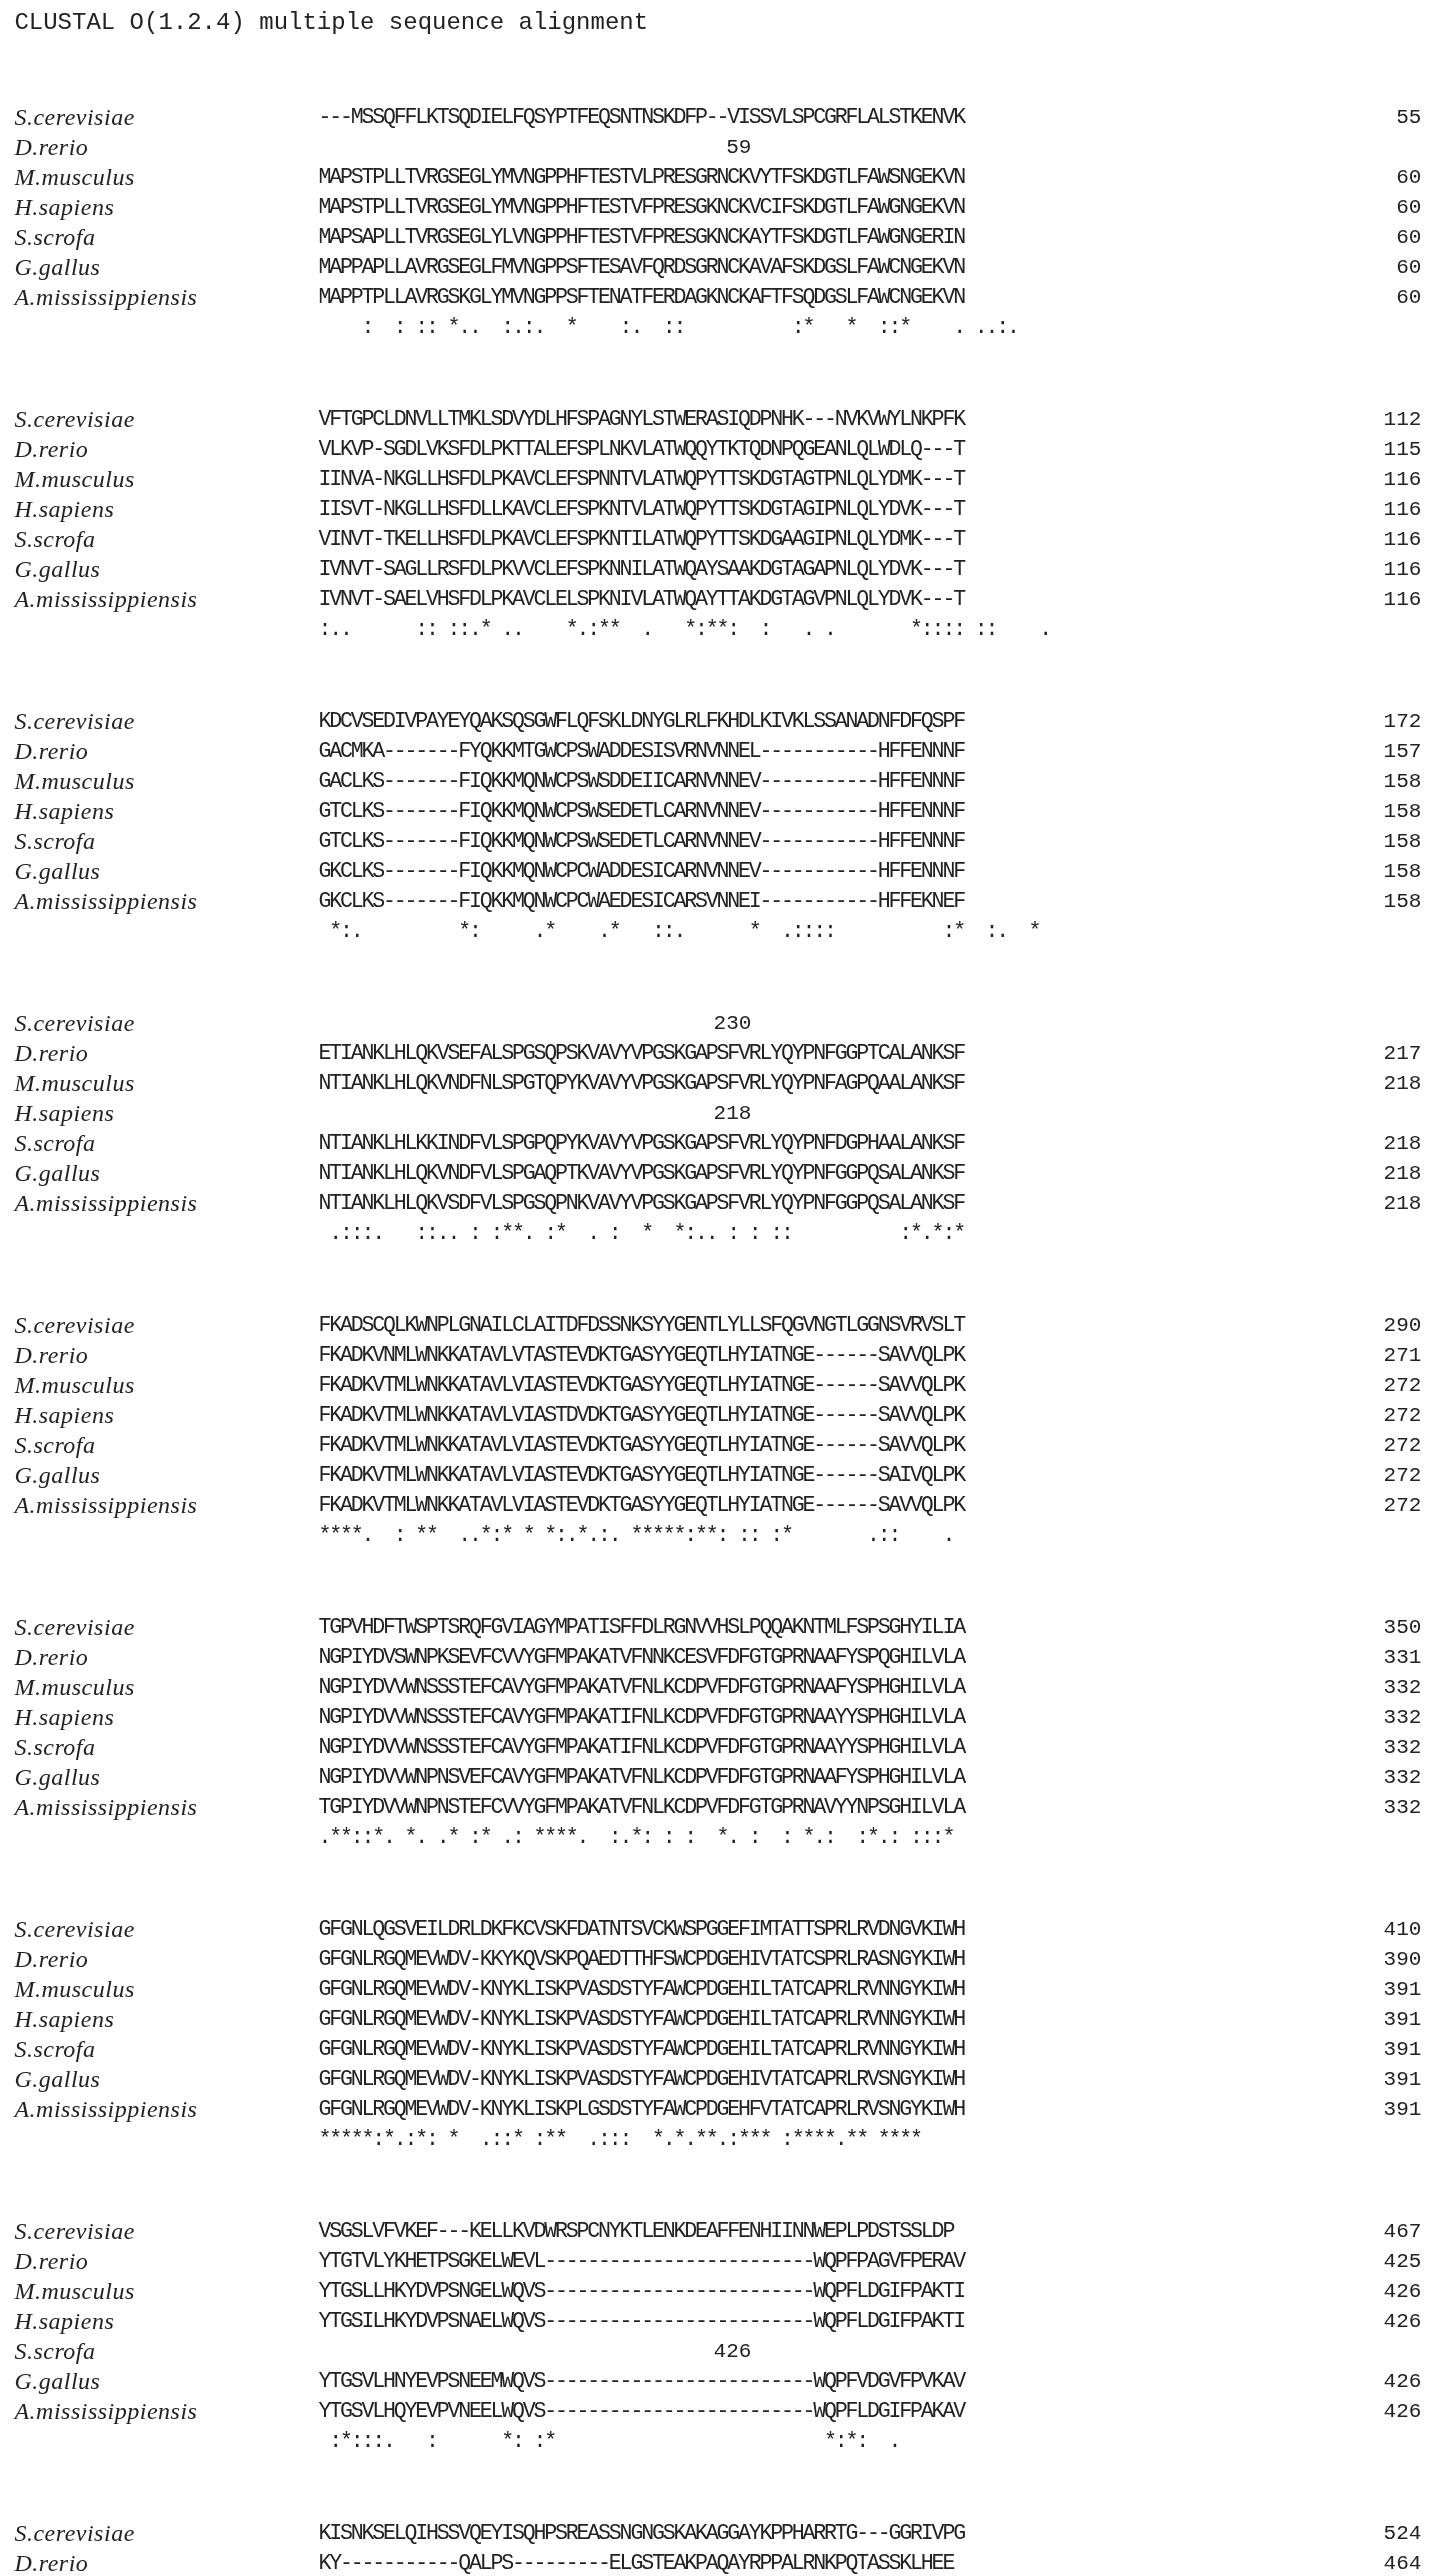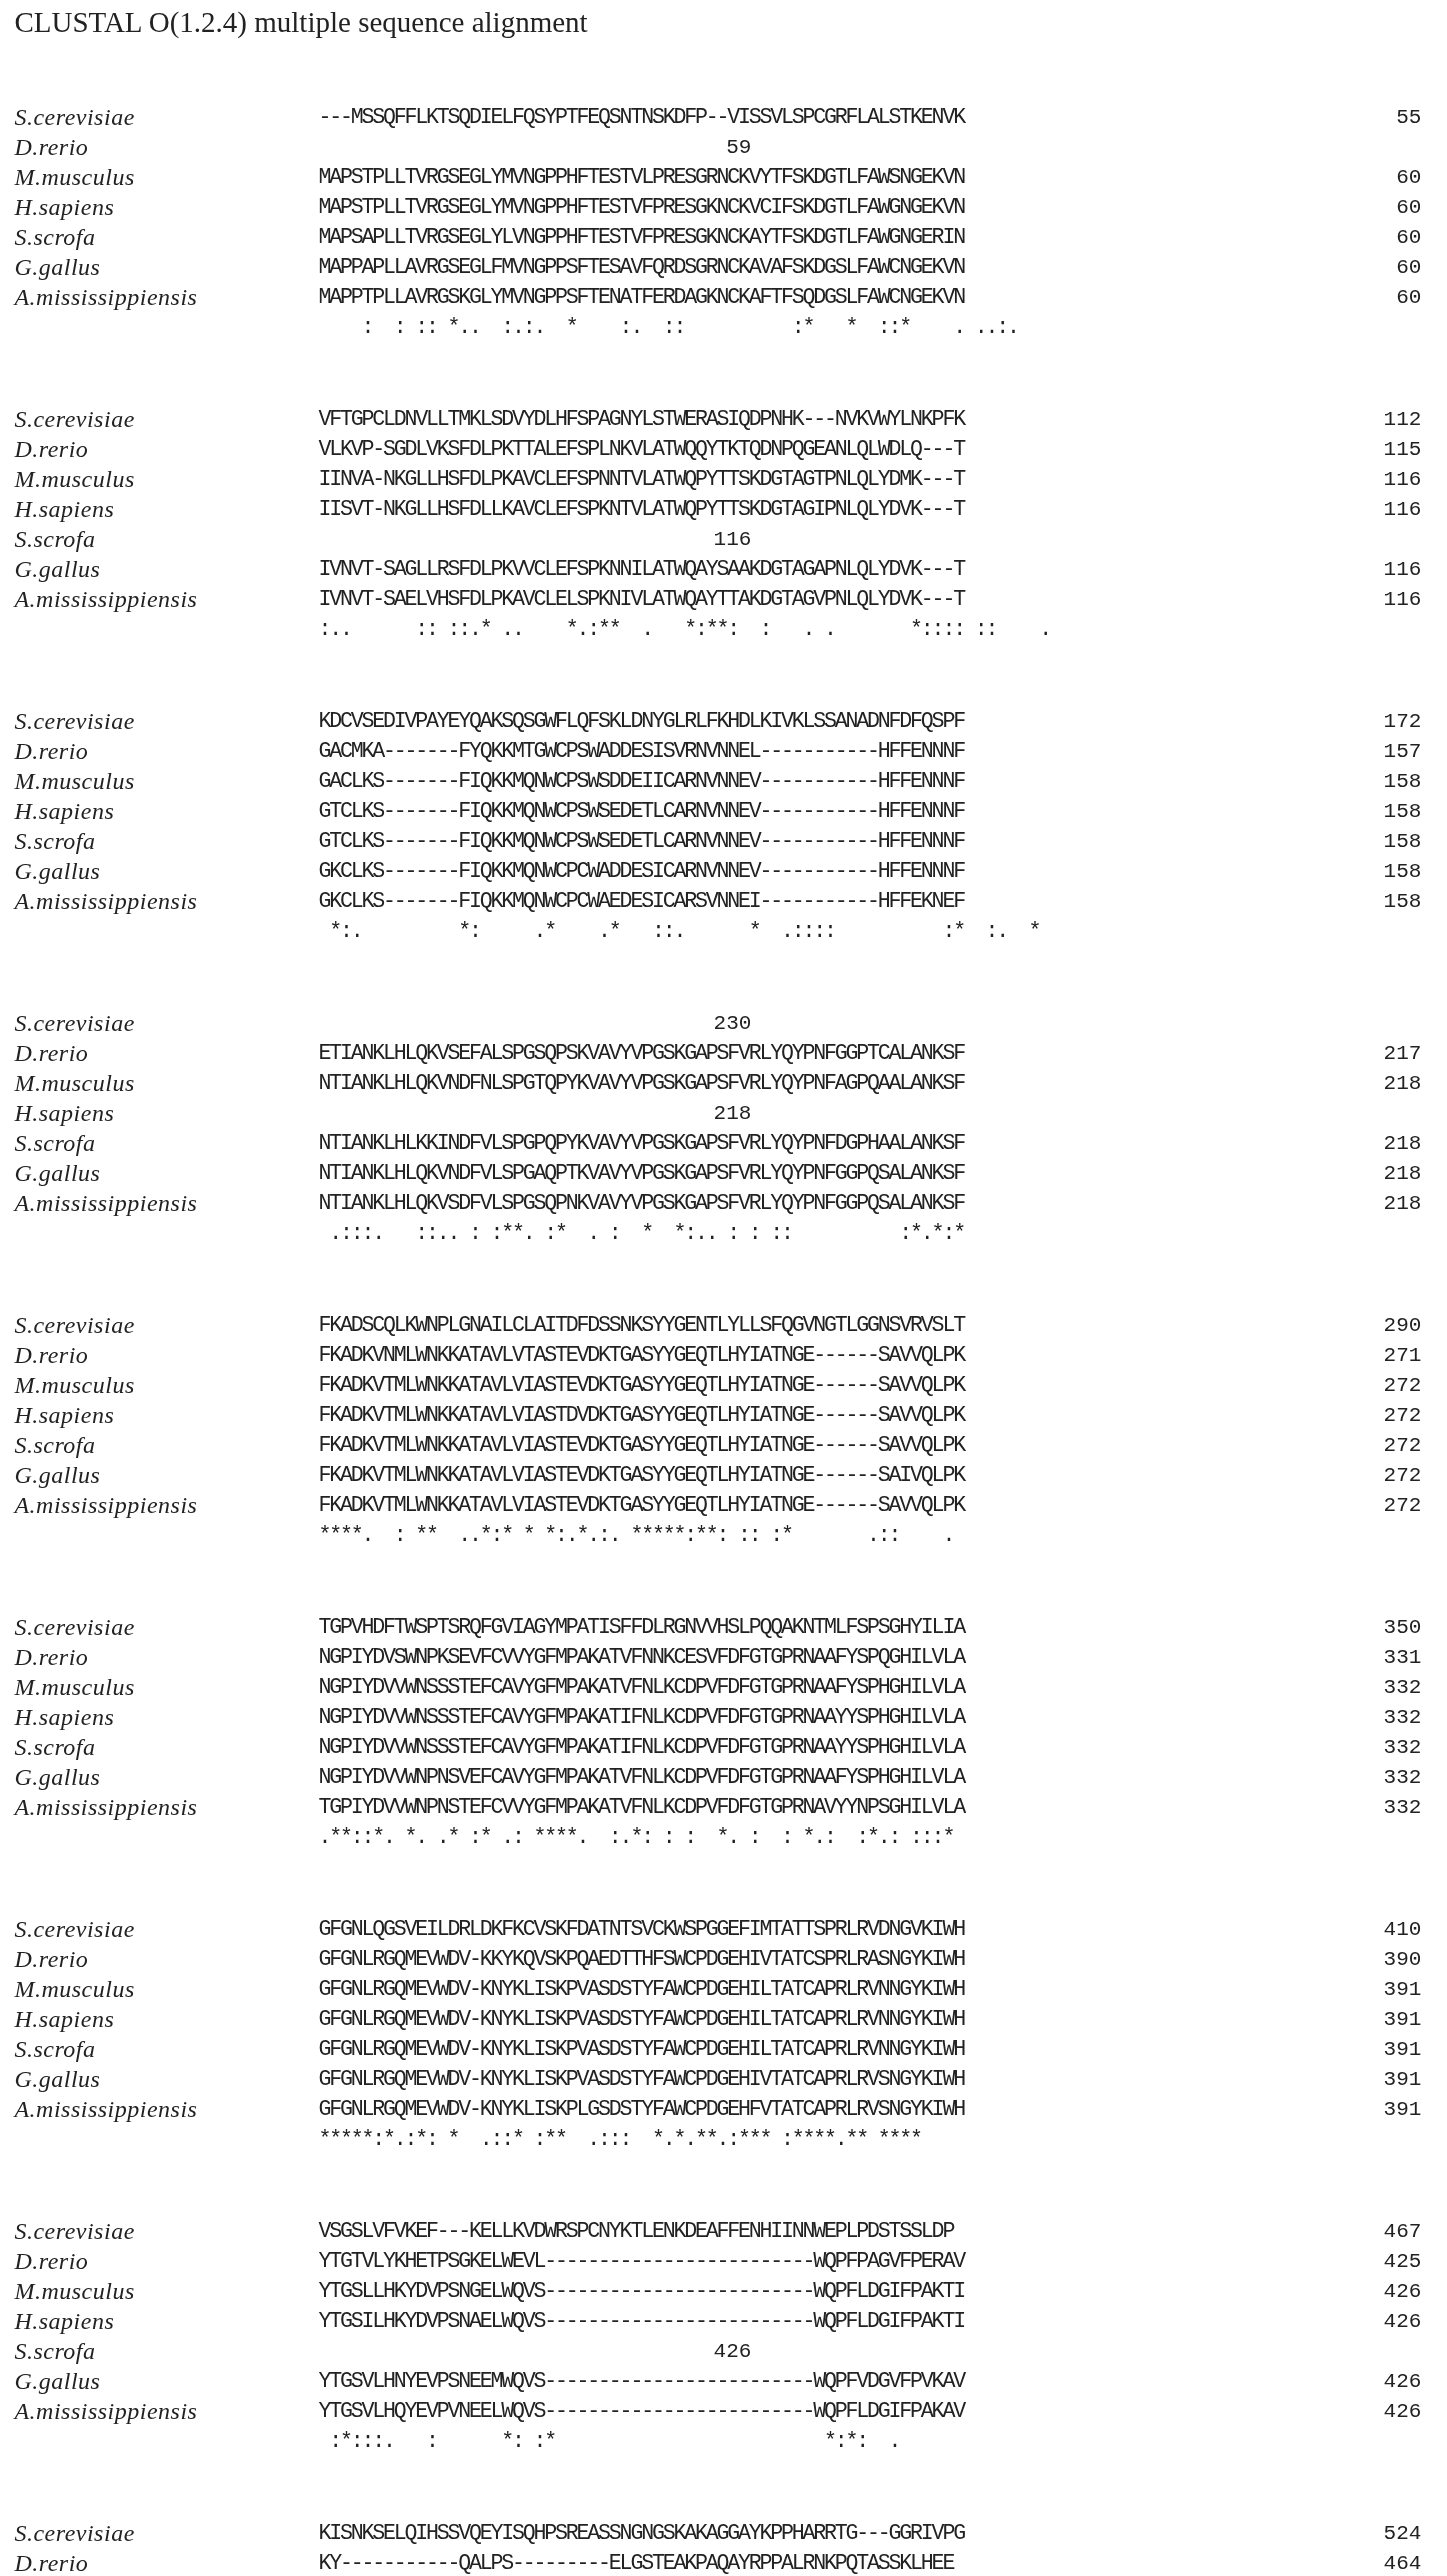--- a/index.html
+++ b/index.html
@@ -1,17 +1,17 @@
 <!DOCTYPE html>
 <html style="font-size:8.2px"><head>
 <meta charset="utf-8">
 <style>
   html,body{margin:0;padding:0;background:#ffffff;}
   body{width:1448px;height:3163px;overflow:hidden;position:relative;color:#222;}
-  .title{position:absolute;left:14.4px;top:6.2px;font-family:Liberation Serif, serif;font-size:29px;line-height:33px;white-space:pre;}
+  .title{position:absolute;left:14.4px;top:6.2px;font-family:Liberation Mono, monospace;font-size:24px;line-height:33px;white-space:pre;}
   .aln{position:absolute;left:14.4px;top:102px;}
   .block{margin-bottom:62px;}
   .row{display:flex;height:30px;align-items:center;font-family:"Liberation Mono","DejaVu Sans Mono",monospace;font-size:24px;white-space:pre;}
   .name{width:304px;font-style:italic;font-family:"Liberation Serif","DejaVu Serif",serif;font-size:24px;letter-spacing:0.5px;}
   .seq{width:670px;letter-spacing:-2.2px;font-family:"Liberation Mono",monospace;font-size:21.6px;transform:scaleX(1.0);transform-origin:left;}
   .num{margin-left:0;width:433px;text-align:right;font-family:"Liberation Mono",monospace;font-size:21px;}
   .cons{height:30px;}
 </style>
 </head>
 <body>
@@ -26,21 +26,21 @@
       <div class="row"><span class="name">S.scrofa</span><span class="seq">MAPSAPLLTVRGSEGLYLVNGPPHFTESTVFPRESGKNCKAYTFSKDGTLFAWGNGERIN</span><span class="num">60</span></div>
       <div class="row"><span class="name">G.gallus</span><span class="seq">MAPPAPLLAVRGSEGLFMVNGPPSFTESAVFQRDSGRNCKAVAFSKDGSLFAWCNGEKVN</span><span class="num">60</span></div>
       <div class="row"><span class="name">A.mississippiensis</span><span class="seq">MAPPTPLLAVRGSKGLYMVNGPPSFTENATFERDAGKNCKAFTFSQDGSLFAWCNGEKVN</span><span class="num">60</span></div>
       <div class="row cons"><span class="name"></span><span class="seq">    :  : :: *..  :.:.  *    :.  ::          :*   *  ::*    . ..:.</span></div>
     </div>
     <div class="block">
       <div class="row"><span class="name">S.cerevisiae</span><span class="seq">VFTGPCLDNVLLTMKLSDVYDLHFSPAGNYLSTWERASIQDPNHK---NVKVWYLNKPFK</span><span class="num">112</span></div>
       <div class="row"><span class="name">D.rerio</span><span class="seq">VLKVP-SGDLVKSFDLPKTTALEFSPLNKVLATWQQYTKTQDNPQGEANLQLWDLQ---T</span><span class="num">115</span></div>
       <div class="row"><span class="name">M.musculus</span><span class="seq">IINVA-NKGLLHSFDLPKAVCLEFSPNNTVLATWQPYTTSKDGTAGTPNLQLYDMK---T</span><span class="num">116</span></div>
       <div class="row"><span class="name">H.sapiens</span><span class="seq">IISVT-NKGLLHSFDLLKAVCLEFSPKNTVLATWQPYTTSKDGTAGIPNLQLYDVK---T</span><span class="num">116</span></div>
-      <div class="row"><span class="name">S.scrofa</span><span class="num">116</span></div>
+      <div class="row"><span class="name">S.scrofa</span><span class="seq">VINVT-TKELLHSFDLPKAVCLEFSPKNTILATWQPYTTSKDGAAGIPNLQLYDMK---T</span><span class="num">116</span></div>
       <div class="row"><span class="name">G.gallus</span><span class="seq">IVNVT-SAGLLRSFDLPKVVCLEFSPKNNILATWQAYSAAKDGTAGAPNLQLYDVK---T</span><span class="num">116</span></div>
       <div class="row"><span class="name">A.mississippiensis</span><span class="seq">IVNVT-SAELVHSFDLPKAVCLELSPKNIVLATWQAYTTAKDGTAGVPNLQLYDVK---T</span><span class="num">116</span></div>
       <div class="row cons"><span class="name"></span><span class="seq">:..      :: ::.* ..    *.:**  .   *:**:  :   . .       *:::: ::    .</span></div>
     </div>
     <div class="block">
       <div class="row"><span class="name">S.cerevisiae</span><span class="seq">KDCVSEDIVPAYEYQAKSQSGWFLQFSKLDNYGLRLFKHDLKIVKLSSANADNFDFQSPF</span><span class="num">172</span></div>
       <div class="row"><span class="name">D.rerio</span><span class="seq">GACMKA-------FYQKKMTGWCPSWADDESISVRNVNNEL-----------HFFENNNF</span><span class="num">157</span></div>
       <div class="row"><span class="name">M.musculus</span><span class="seq">GACLKS-------FIQKKMQNWCPSWSDDEIICARNVNNEV-----------HFFENNNF</span><span class="num">158</span></div>
       <div class="row"><span class="name">H.sapiens</span><span class="seq">GTCLKS-------FIQKKMQNWCPSWSEDETLCARNVNNEV-----------HFFENNNF</span><span class="num">158</span></div>
       <div class="row"><span class="name">S.scrofa</span><span class="seq">GTCLKS-------FIQKKMQNWCPSWSEDETLCARNVNNEV-----------HFFENNNF</span><span class="num">158</span></div>

